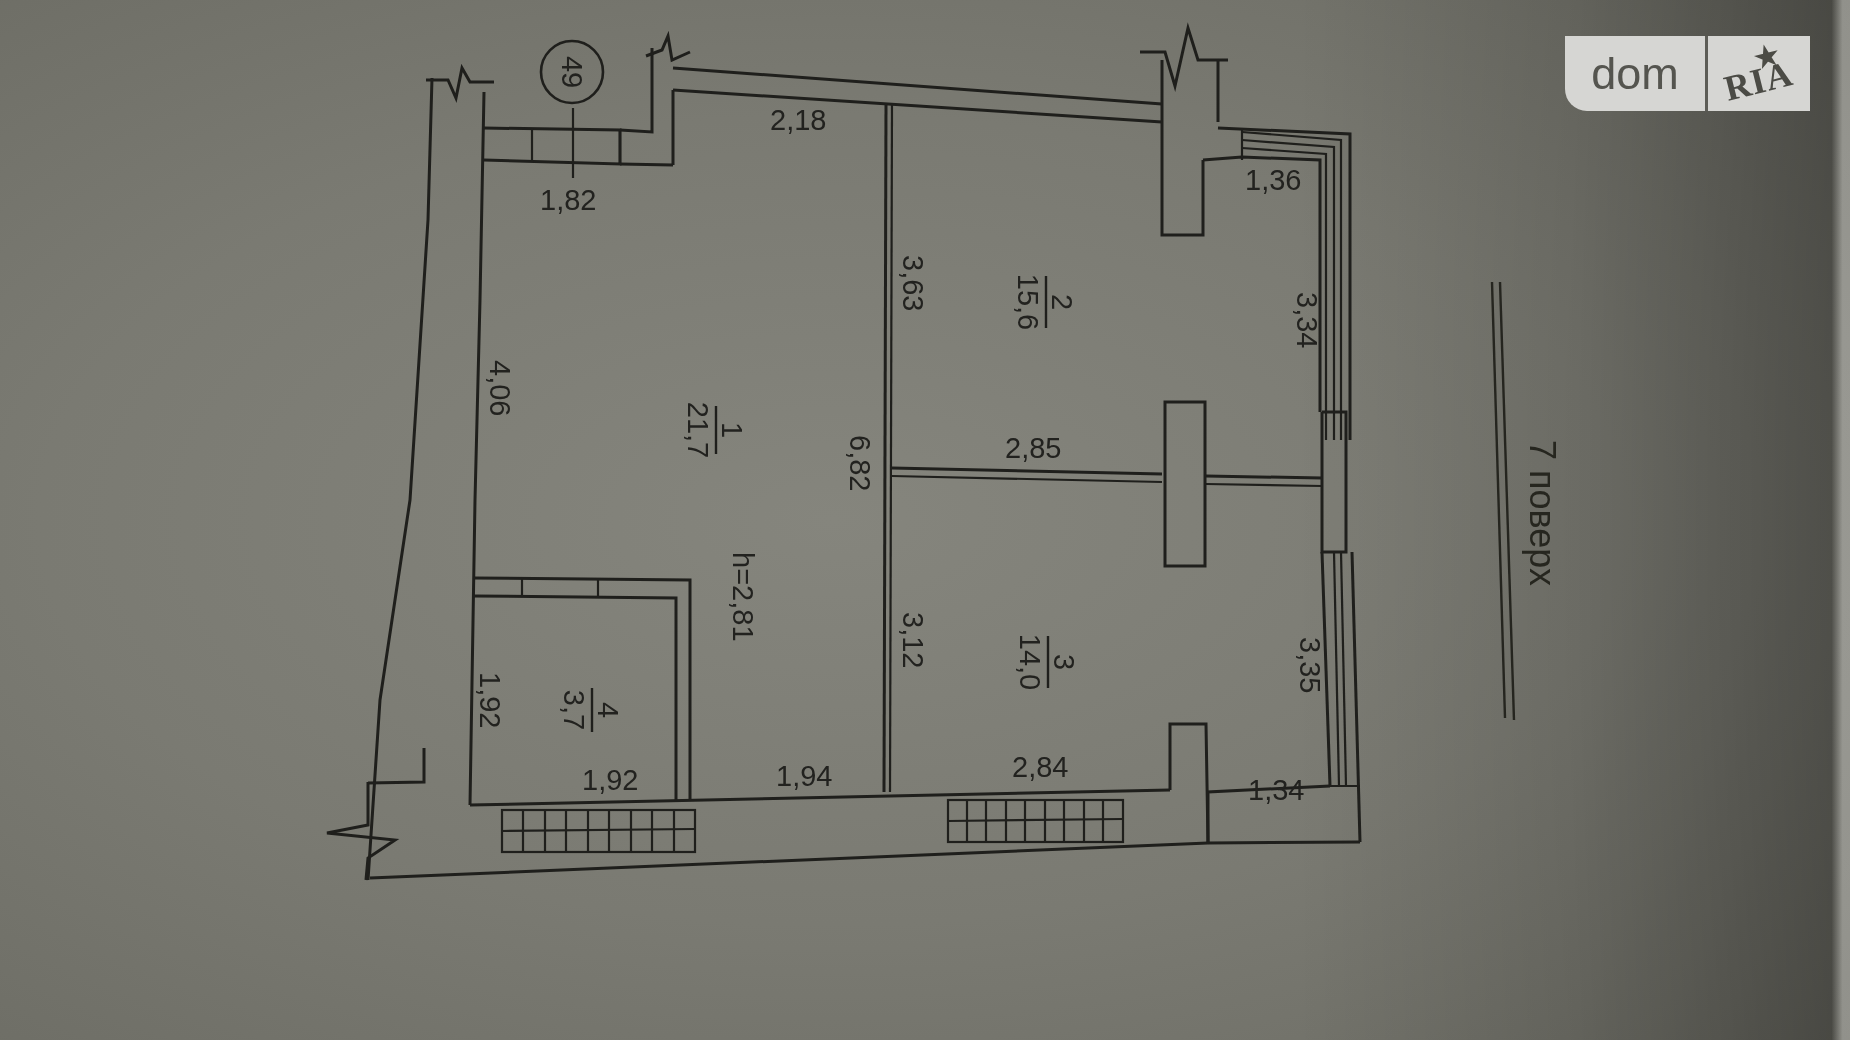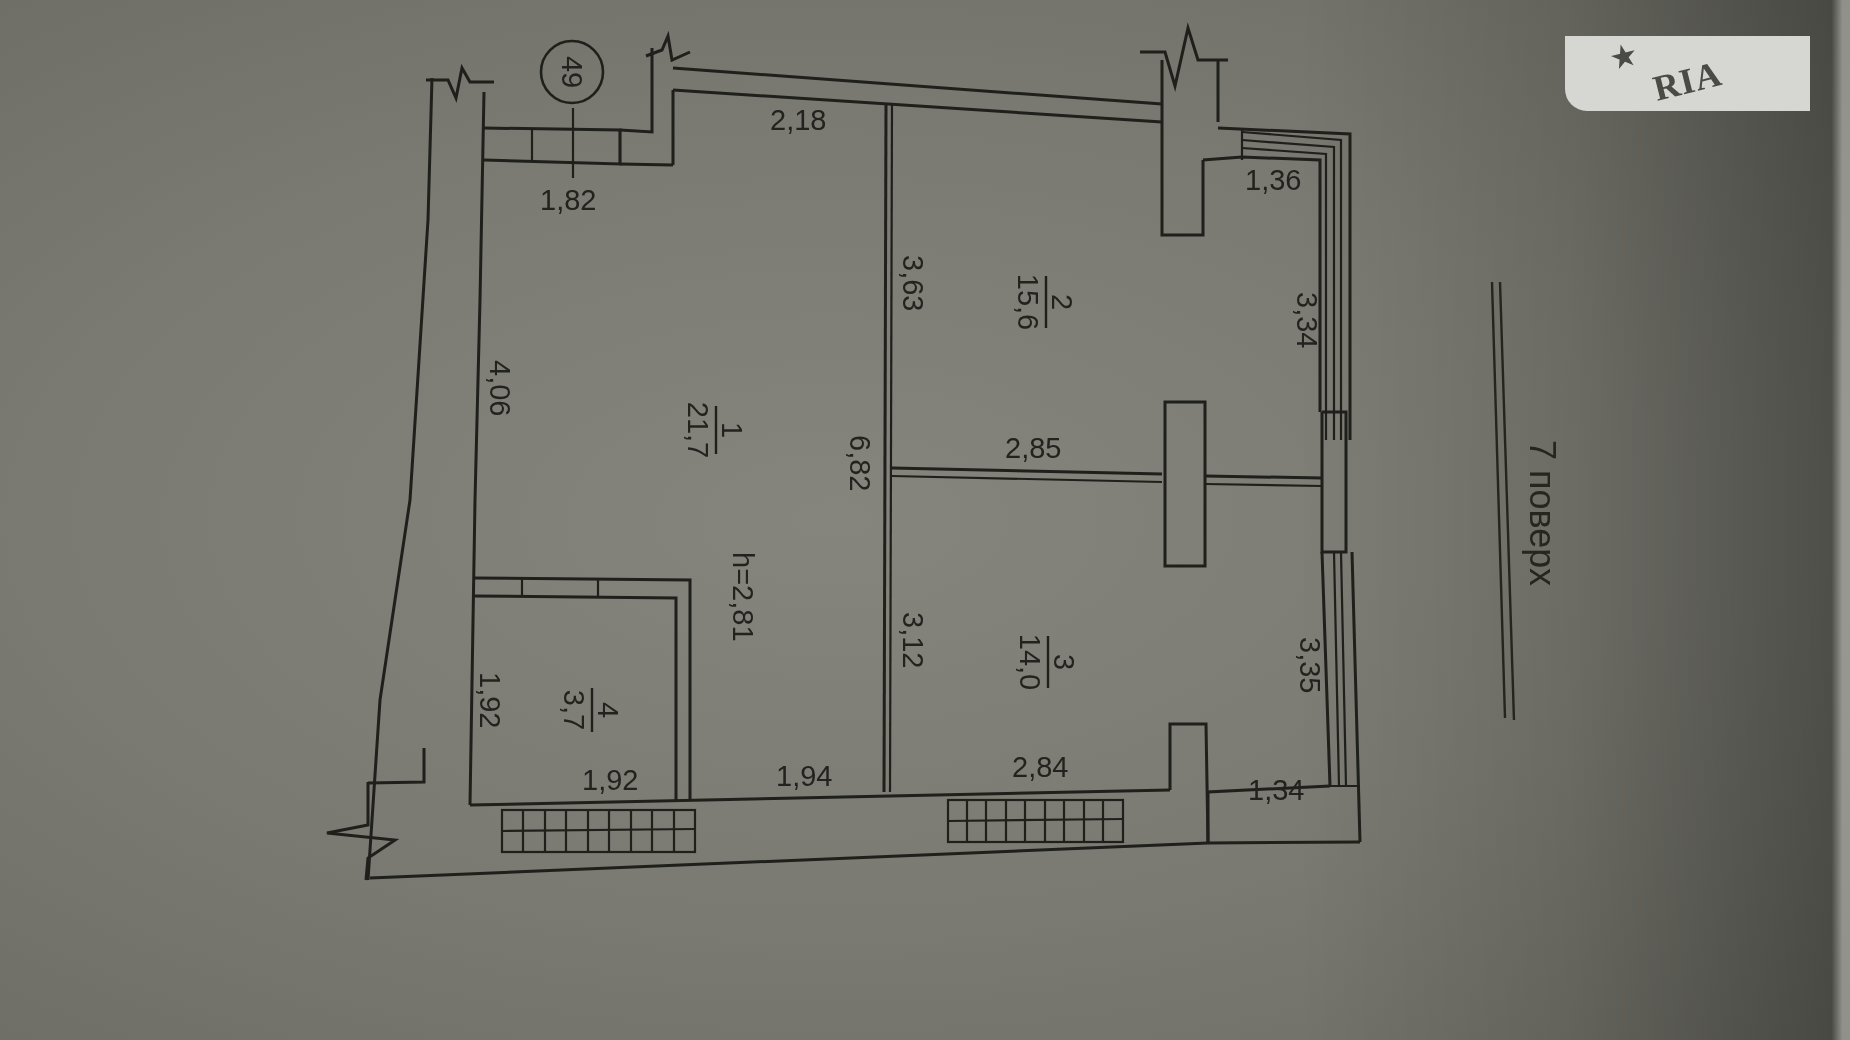--- a/index.html
+++ b/index.html
@@ -184,18 +184,19 @@
     </g>
 
     <g>
       <line x1="1492" y1="282" x2="1505" y2="718" stroke="#25251f" stroke-width="2.4"></line>
       <line x1="1500" y1="282" x2="1514" y2="720" stroke="#25251f" stroke-width="2.4"></line>
       <text class="floor-label" transform="translate(1530,440) rotate(90)">7 поверх</text>
     </g>
   </svg>
 
   <div id="logo">
+    <div class="dom">dom</div>
     <div class="ria">
       <span class="star">★</span>
       <span class="txt">RIA</span>
     </div>
   </div>
 </div>
 
 </body></html>

